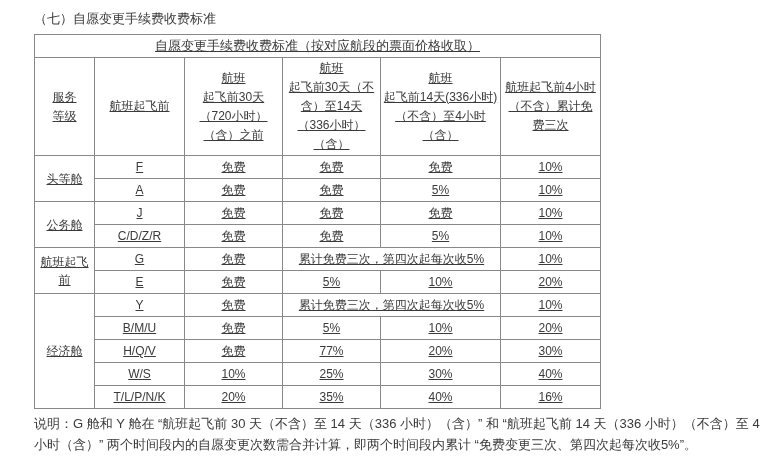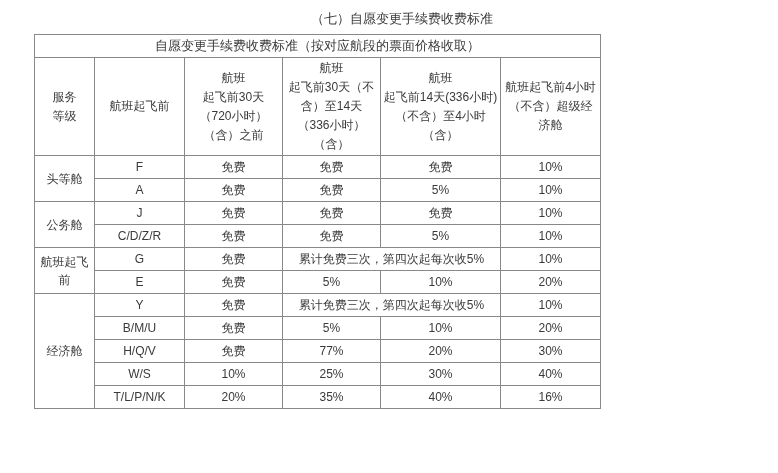--- a/index.html
+++ b/index.html
@@ -14,26 +14,26 @@
     height: 473px;
     box-sizing: border-box;
     padding: 10px 8px 0 34px;
     overflow: hidden;
   }
   .section-title {
     font-size: 13px;
     line-height: 18px;
     margin: 0 0 6px 0;
     white-space: nowrap;
-    text-align: center;
   }
   table.fee-table {
     border-collapse: collapse;
     table-layout: fixed;
     width: 566px;
+    text-decoration: underline;
   }
   table.fee-table col.c-service { width: 60px; }
   table.fee-table col.c-code    { width: 90px; }
   table.fee-table col.c-p1      { width: 98px; }
   table.fee-table col.c-p2      { width: 98px; }
   table.fee-table col.c-p3      { width: 120px; }
   table.fee-table col.c-p4      { width: 100px; }
   table.fee-table th,
   table.fee-table td {
     border: 1px solid #888888;
@@ -88,21 +88,21 @@
       <tr class="header-row">
         <th>服务
 等级</th>
         <th>航班起飞前</th>
         <th>航班
 起飞前30天（720小时）（含）之前</th>
         <th>航班
 起飞前30天（不含）至14天（336小时）（含）</th>
         <th>航班
 起飞前14天(336小时)（不含）至4小时（含）</th>
-        <th>航班起飞前4小时（不含）超级经济舱</th>
+        <th>航班起飞前4小时（不含）累计免费三次</th>
       </tr>
 
       <tr class="data-row">
         <td rowspan="2">头等舱</td>
         <td>F</td>
         <td>免费</td>
         <td>免费</td>
         <td>免费</td>
         <td>10%</td>
       </tr>
@@ -176,14 +176,15 @@
       <tr class="data-row">
         <td>T/L/P/N/K</td>
         <td>20%</td>
         <td>35%</td>
         <td>40%</td>
         <td>16%</td>
       </tr>
     </tbody>
   </table>
 
+  <p class="note">说明：G 舱和 Y 舱在 “航班起飞前 30 天（不含）至 14 天（336 小时）（含）” 和 “航班起飞前 14 天（336 小时）（不含）至 4 小时（含）” 两个时间段内的自愿变更次数需合并计算，即两个时间段内累计 “免费变更三次、第四次起每次收5%”。</p>
 
 </div>
 
 </body></html>

